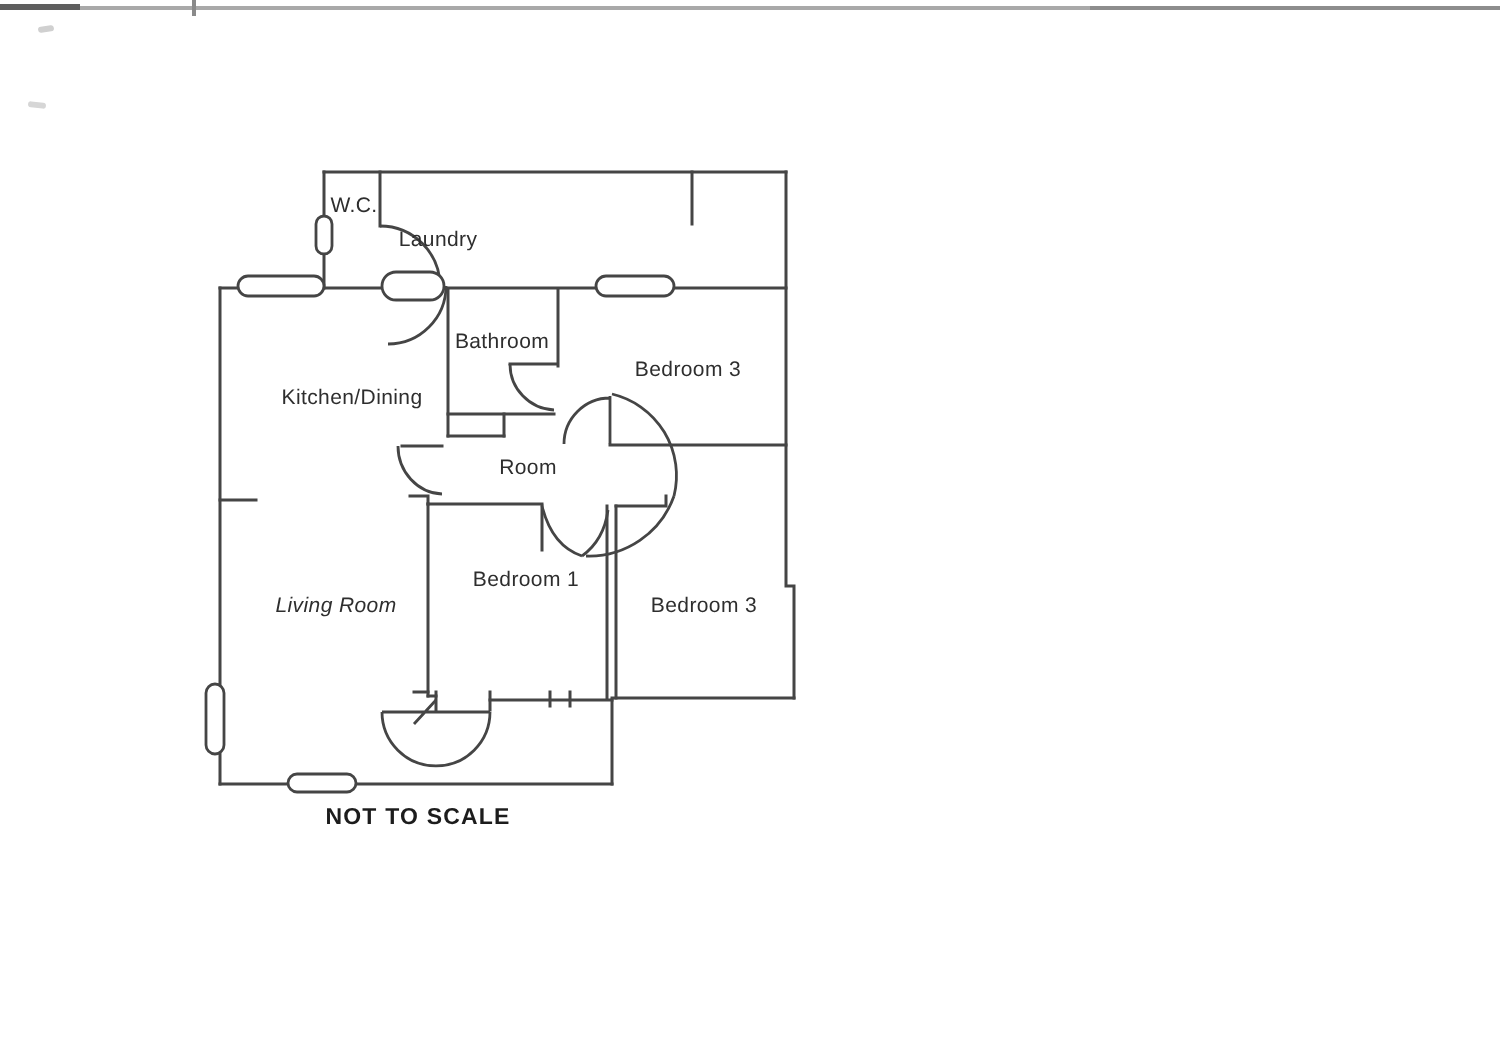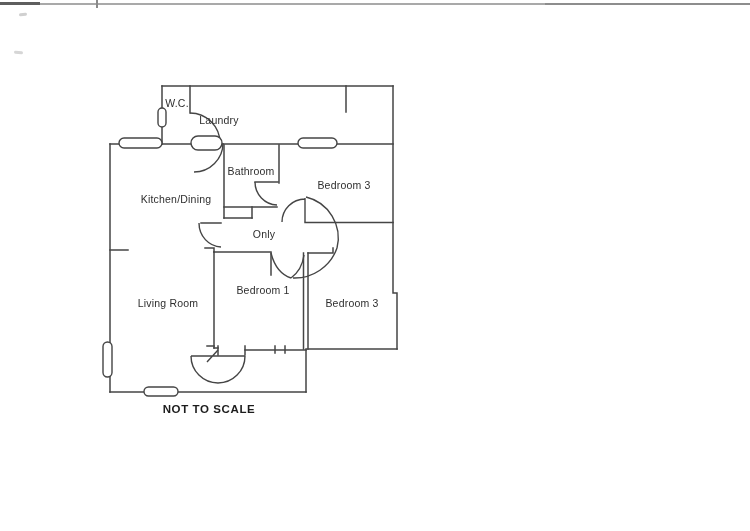--- a/index.html
+++ b/index.html
@@ -104,22 +104,22 @@
       <rect x="144" y="387" width="34" height="9" rx="4.5"></rect>
       <rect x="158" y="108" width="8" height="19" rx="4"></rect>
     </g>
   </svg>
 
   <div class="room-label" style="left:177px;top:103px;">W.C.</div>
   <div class="room-label" style="left:219px;top:120px;">Laundry</div>
   <div class="room-label" style="left:166px;top:199px;padding-left:20px;">Kitchen/Dining</div>
   <div class="room-label" style="left:251px;top:171px;">Bathroom</div>
   <div class="room-label" style="left:344px;top:185px;">Bedroom 3</div>
-  <div class="room-label" style="left:264px;top:234px;">Only</div>
-  <div class="room-label" style="left:168px;top:303px;">Living Room</div>
+  <div class="room-label" style="left:264px;top:234px;">Room</div>
+  <div class="room-label" style="left:168px;top:303px;font-style:italic;">Living Room</div>
   <div class="room-label" style="left:263px;top:290px;">Bedroom 1</div>
   <div class="room-label" style="left:352px;top:303px;">Bedroom 3</div>
 
   <div class="caption1">NOT TO SCALE</div>
 
   <div class="watermark">
     <svg width="32" height="34" viewBox="0 0 32 34">
       <g stroke="#f1eee5" stroke-width="3.5" fill="none" stroke-linejoin="round">
         <path d="M16,3 L28,10 L28,24 L16,31 L4,24 L4,10 Z"></path>
         <path d="M4,10 L16,17 L28,10 M16,17 L16,31"></path>

